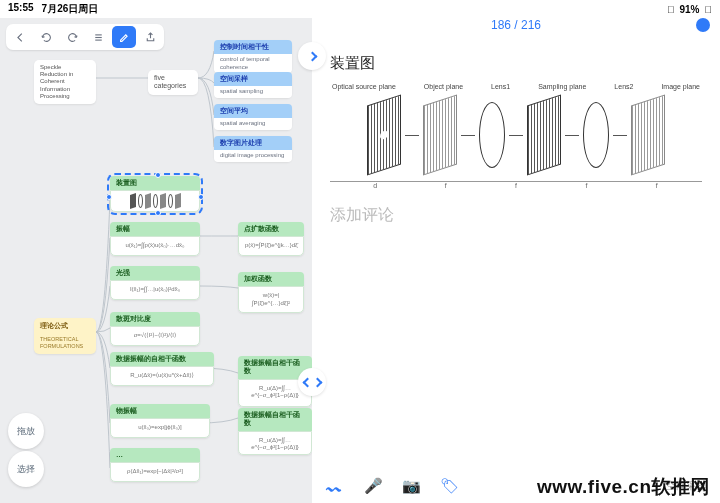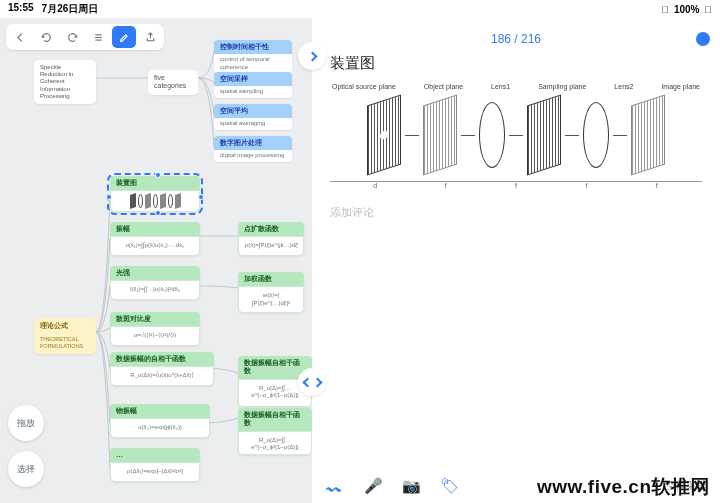--- a/index.html
+++ b/index.html
@@ -31,55 +31,55 @@
   .green-body { background:#fff; border:1px solid #d1e7d4; font-size:6px; color:#777; padding:5px 6px; border-radius:0 0 5px 5px; text-align:center; }
   .selected { outline:2px dashed #2f7af8; outline-offset:1px; }
   .dot { width:6px; height:6px; border-radius:50%; background:#2f7af8; border:1px solid #fff; position:absolute; }
 
   .float-btn { position:absolute; left:8px; width:36px; height:36px; border-radius:18px; background:#fff; box-shadow:0 1px 3px rgba(0,0,0,.15); display:flex; align-items:center; justify-content:center; font-size:9px; color:#5c6b7a; }
 
   .pager { position:absolute; left:298px; top:42px; width:28px; height:28px; border-radius:50%; background:#fff; box-shadow:0 1px 3px rgba(0,0,0,.12); display:flex; align-items:center; justify-content:center; z-index:6; }
   .pager.low { top:368px; }
   .chev { width:7px; height:7px; border:solid #2f7af8; border-width:0 2px 2px 0; display:inline-block; }
 
-  .rp-head { height:28px; display:flex; align-items:flex-end; justify-content:center; color:#2f7af8; font-size:12px; position:relative; }
+  .rp-head { height:28px; display:flex; align-items:flex-start; justify-content:center; color:#2f7af8; font-size:12px; position:relative; }
   .rp-dot { position:absolute; right:10px; width:14px; height:14px; border-radius:50%; background:#2f7af8; }
 
   .rp-title { font-size:15px; padding:8px 18px 6px; color:#222; }
   .diagram-wrap { padding:4px 18px; }
   .plane-labels { display:flex; justify-content:space-between; font-size:7px; color:#444; margin-bottom:3px; padding:0 2px; }
   .opt-row { display:flex; align-items:center; justify-content:center; gap:4px; height:84px; }
   .plane { width:34px; height:70px; background:repeating-linear-gradient(90deg,#555 0 1px,transparent 1px 3px); transform:skewY(-18deg); border:1px solid #333; position:relative; }
   .plane.light { background:repeating-linear-gradient(90deg,#999 0 1px,transparent 1px 3px); border-color:#888; }
   .lens { width:26px; height:66px; border:1.5px solid #333; border-radius:50%; }
   .axis { height:1px; background:#555; flex:0 0 14px; }
   .dist-row { display:flex; justify-content:space-between; font-size:7px; color:#666; margin-top:4px; padding:0 10px; border-top:1px solid #999; }
   .dist-row span{ flex:1; text-align:center; }
-  .comment { padding:12px 18px; font-size:11px; color:#bbb; }
+  .comment { padding:12px 18px; font-size:16px; color:#bbb; }
 
   .rp-tools { position:absolute; bottom:10px; left:14px; display:flex; gap:22px; }
   .rp-tools div { width:16px; height:16px; color:#2f7af8; font-size:15px; }
   .rp-corner { position:absolute; bottom:10px; right:14px; font-size:10px; color:#999; }
 
   .watermark { position:absolute; bottom:3px; right:10px; font-size:19px; font-weight:700; color:#111; letter-spacing:.5px; pointer-events:none; z-index:20; }
 
   svg.edge { position:absolute; inset:0; width:100%; height:100%; pointer-events:none; }
   svg.edge path { stroke:#bfc6cd; stroke-width:1; fill:none; }
 </style>
 </head>
 <body>
 
 <div class="status-bar">
   <div class="left">
     <span>15:55</span>
     <span>7月26日周日</span>
   </div>
   <div class="right">
     <span class="wifi-icon">􀙇</span>
-    <span>100%</span>
+    <span>91%</span>
     <span class="batt">􀛨</span>
   </div>
 </div>
 
 <div class="main">
   <div class="left-pane">
 
     <div class="toolbar">
       <div class="tbtn">
           <svg viewBox="0 0 20 20">
@@ -212,21 +212,21 @@
       <div class="node" style="left:238px;top:390px;width:74px;padding:0">
         <div class="hdr green-h">数据振幅自相干函数</div>
         <div class="green-body" style="height:24px">R_u(Δ)=∫∫…e^{−σ_ϕ²[1−ρ(Δ)]}</div>
       </div>
       <div class="node" style="left:110px;top:430px;width:90px;padding:0">
         <div class="hdr green-h">…</div>
         <div class="green-body">ρ(Δx̄₁)=exp[−|Δx̄|²/σ²]</div>
       </div>
     </div>
 
-    <div class="float-btn" style="bottom:62px">拖放</div>
+    <div class="float-btn" style="bottom:54px">拖放</div>
     <div class="float-btn" style="bottom:16px">选择</div>
   </div>
 
   <div class="pager">
       <span class="chev" style="transform:rotate(-45deg)"></span>
     </div>
   <div class="pager low">
     <span class="chev" style="transform:rotate(135deg);margin-right:3px"></span>
     <span class="chev" style="transform:rotate(-45deg)"></span>
   </div>

